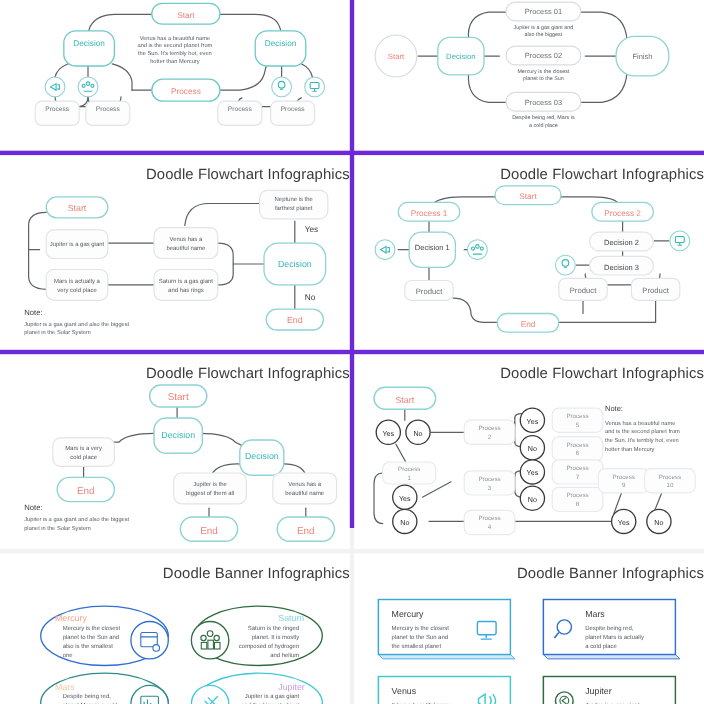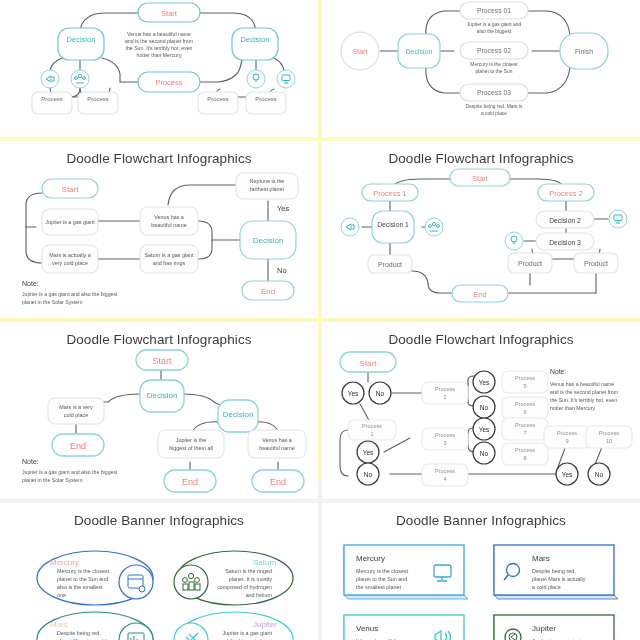--- a/index.html
+++ b/index.html
@@ -9,31 +9,31 @@
     font-family: "Liberation Sans", sans-serif;
     overflow: hidden;
   }
   .grid {
     width: 640px; height: 480px;
     display: grid;
     grid-template-columns: 318px 318px;
     grid-template-rows: 137px 177px 177px 140px;
     gap: 4px 4px;
     padding: 0 0 0 0;
-    background: #fef9c3;
+    background: #6d28d9;
   }
   .panel {
     background: #ffffff;
     position: relative;
     overflow: hidden;
   }
   .slide-title {
     position: absolute;
     left: 0; right: 0;
-    text-align: center;
+    text-align: right;
     color: #3b3b3b;
     font-size: 13.5px;
     letter-spacing: 0.1px;
   }
   svg { display: block; }
   .svgwrap { position: absolute; inset: 0; }
 </style>
 </head>
 <body>
 

